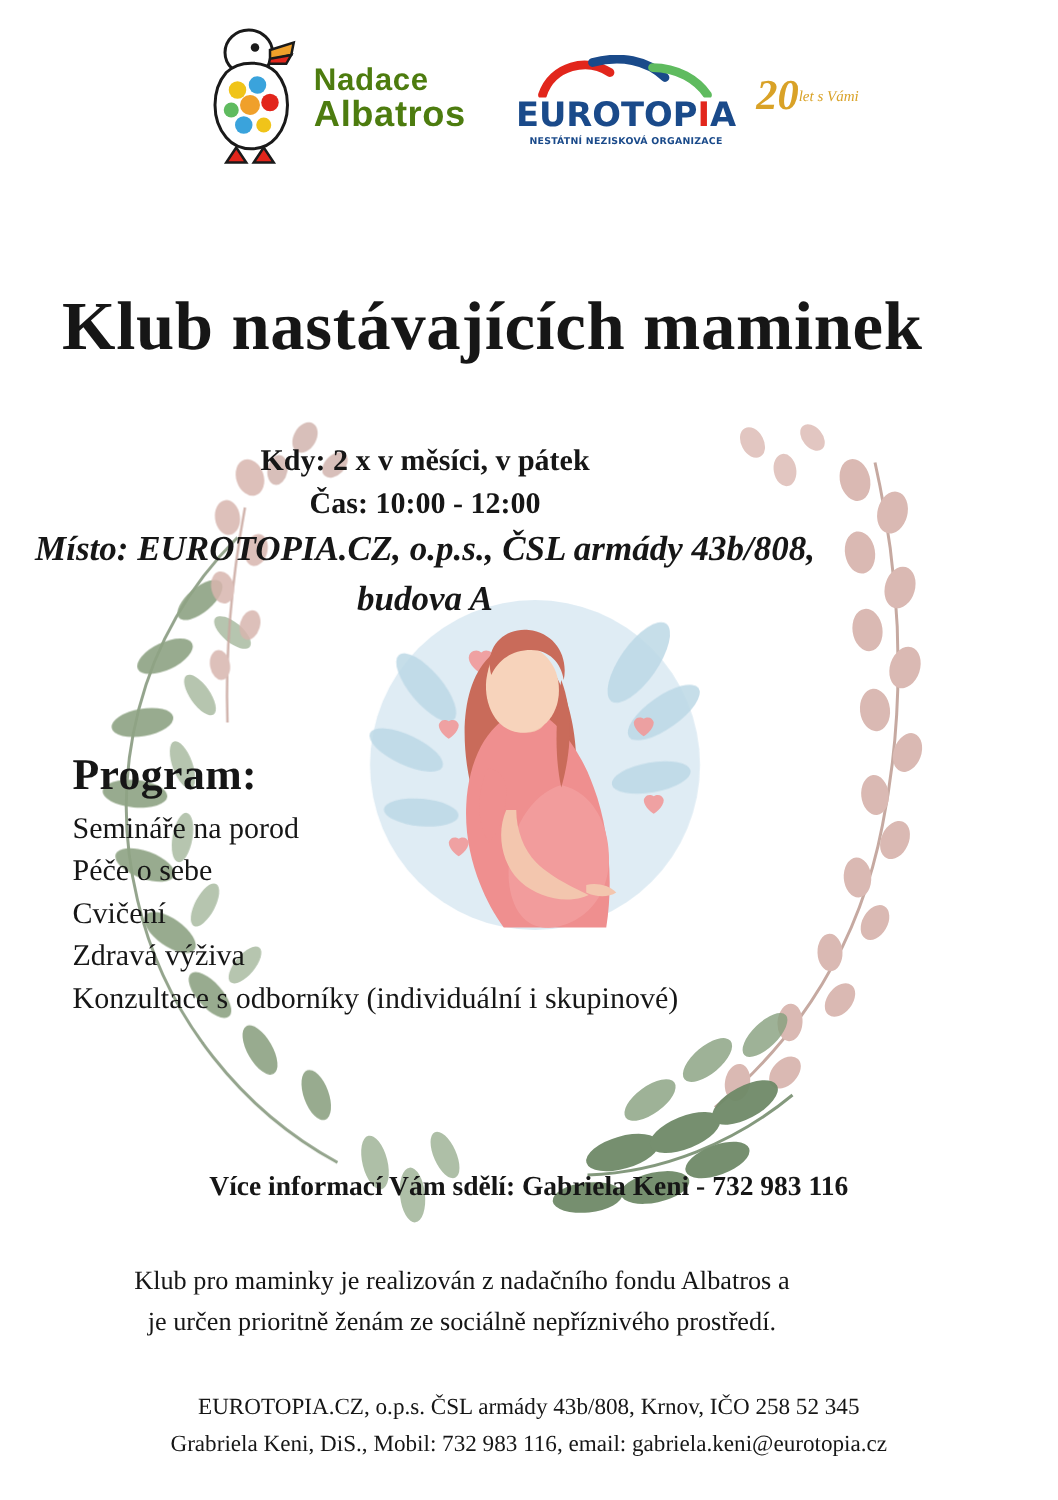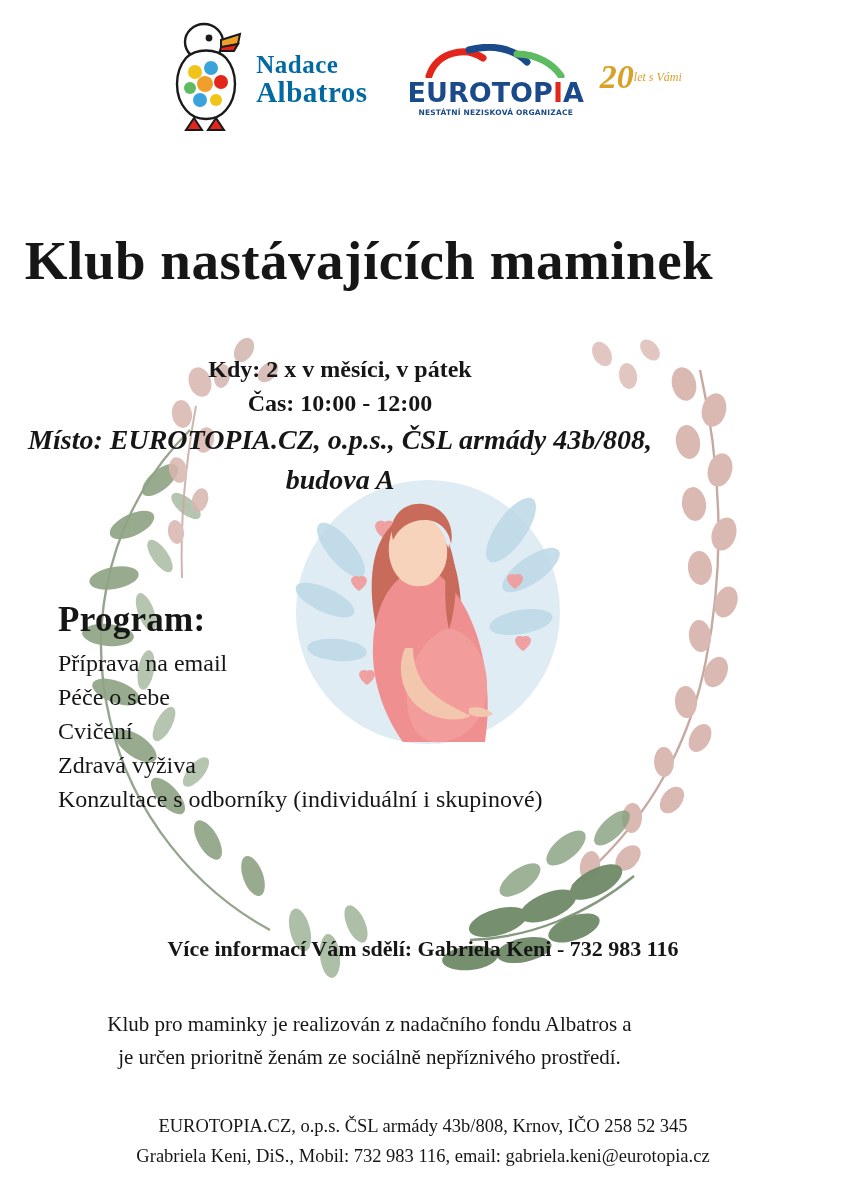--- a/index.html
+++ b/index.html
@@ -47,23 +47,23 @@
   }
   .logo-albatros {
     display: flex;
     align-items: center;
     gap: 6px;
   }
   .albatros-text {
     display: flex;
     flex-direction: column;
     line-height: 1.02;
-    font-family: Liberation Serif, serif;
-    font-weight: bold;
-    color: #0369a1;
+    font-family: Liberation Sans, sans-serif;
+    font-weight: bold;
+    color: #4d7c0f;
   }
   .albatros-text .l1 { font-size: 25px; letter-spacing: 0.5px; }
   .albatros-text .l2 { font-size: 29px; letter-spacing: 0.5px; }
 
   .logo-eurotopia {
     display: flex;
     align-items: center;
     gap: 14px;
   }
   .euro-block {
@@ -116,21 +116,21 @@
     color: #d9a227;
     margin-top: 1px;
   }
 
   
   .title {
     position: absolute;
     top: 192px;
     left: 0;
     width: 738px;
-    text-align: center;
+    text-align: right;
     font-family: "Liberation Serif", serif;
     font-size: 55px;
     letter-spacing: 0.5px;
     color: #161616;
     z-index: 3;
   }
 
   
   .meta {
     position: absolute;
@@ -431,21 +431,21 @@
 
   <div class="meta">
     <div class="m1">Kdy: 2 x v měsíci, v pátek</div>
     <div class="m2">Čas: 10:00 - 12:00</div>
     <div class="m3">Místo: EUROTOPIA.CZ, o.p.s., ČSL armády 43b/808, budova A</div>
   </div>
 
   <div class="program">
     <h2>Program:</h2>
     <ul>
-      <li>Příprava na email</li>
+      <li>Semináře na porod</li>
       <li>Péče o sebe</li>
       <li>Cvičení</li>
       <li>Zdravá výživa</li>
       <li>Konzultace s odborníky (individuální i skupinové)</li>
     </ul>
   </div>
 
   <div class="more-info">Více informací Vám sdělí: Gabriela Keni - 732 983 116</div>
 
   <div class="desc">

